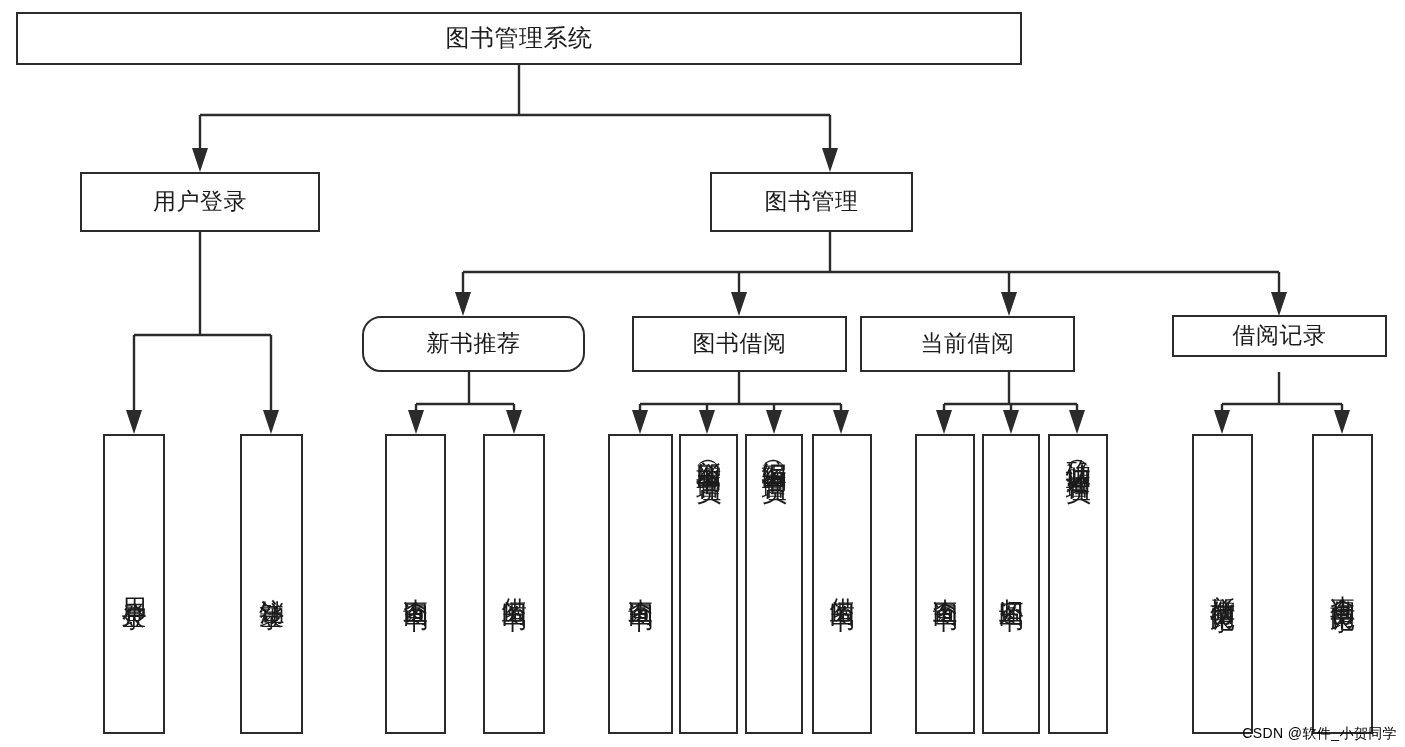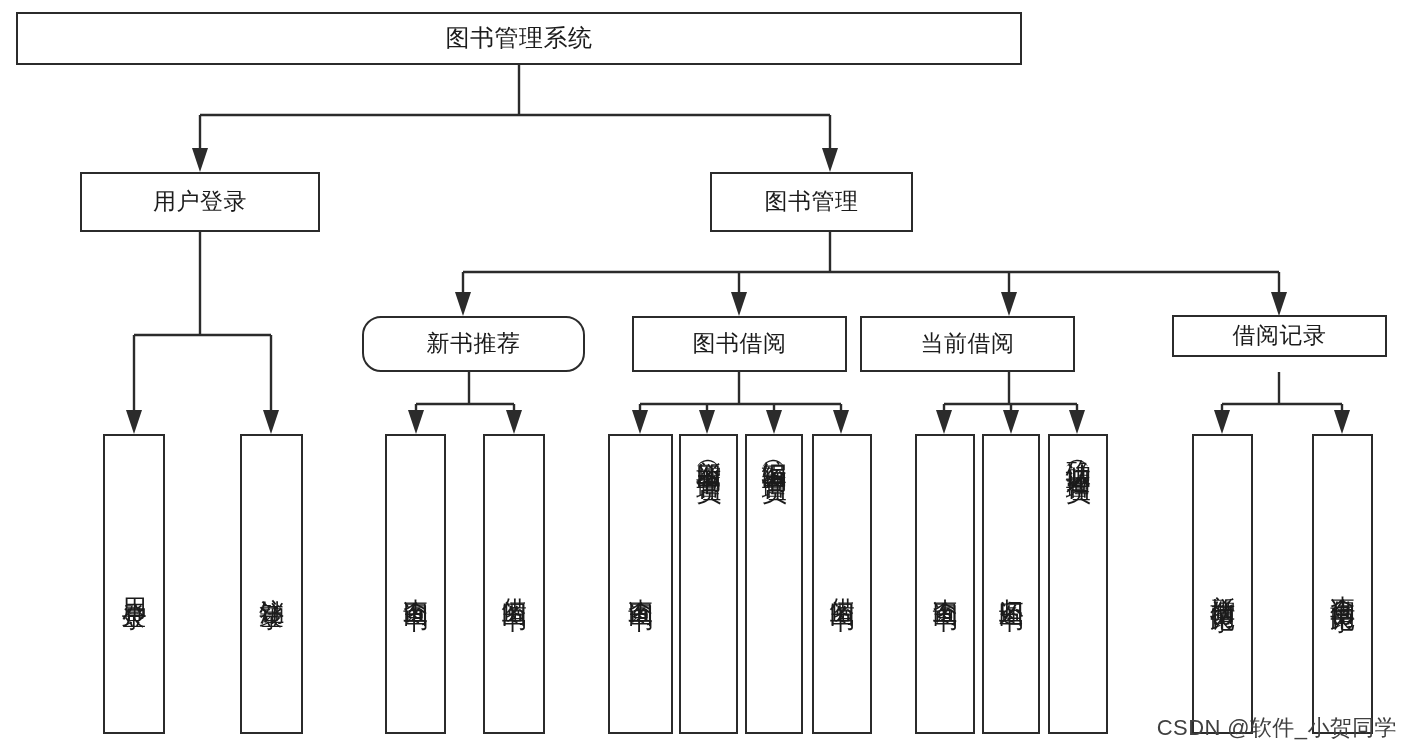--- a/index.html
+++ b/index.html
@@ -81,22 +81,22 @@
   }
   #connectors polygon.arrow-head {
     fill: #2b2b2b;
     stroke: none;
   }
   
   #watermark {
     position: absolute;
     right: 8px;
     bottom: 4px;
-    font-size: 22px;
-    color: #404040;
+    font-size: 14px;
+    color: #000000;
     letter-spacing: 0.4px;
     white-space: nowrap;
     user-select: none;
     margin-top: 25px;
   }
 </style>
 </head>
 <body>
 
 <div id="diagram-root">

